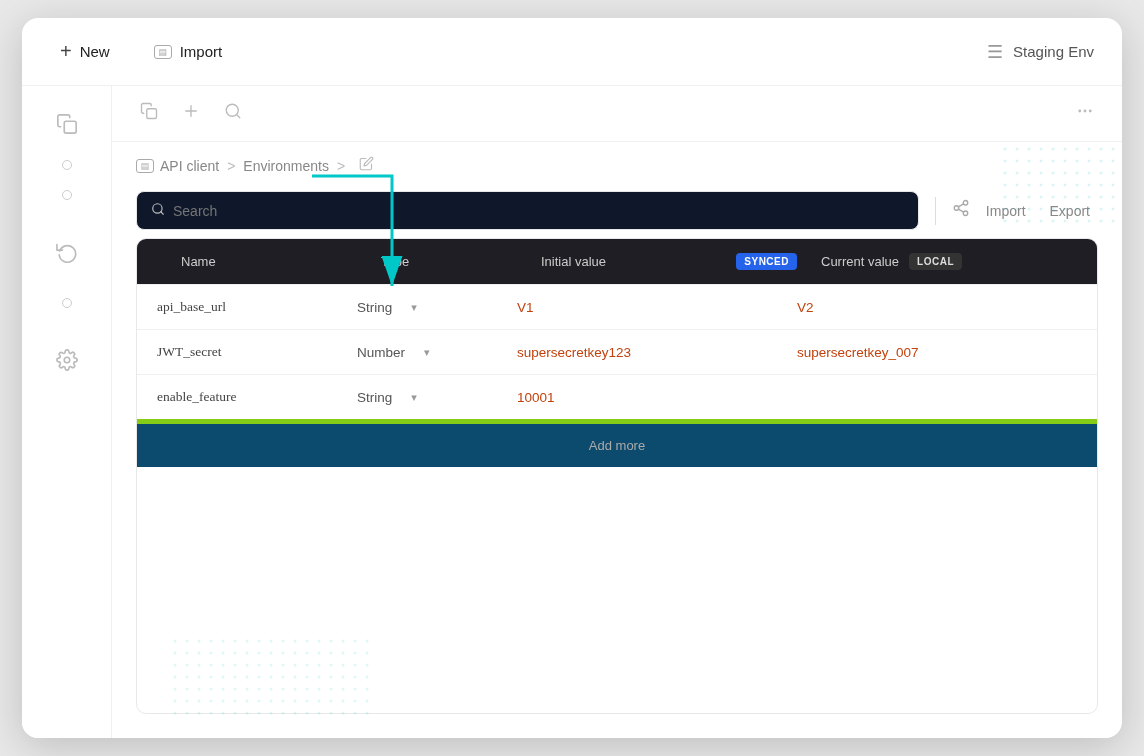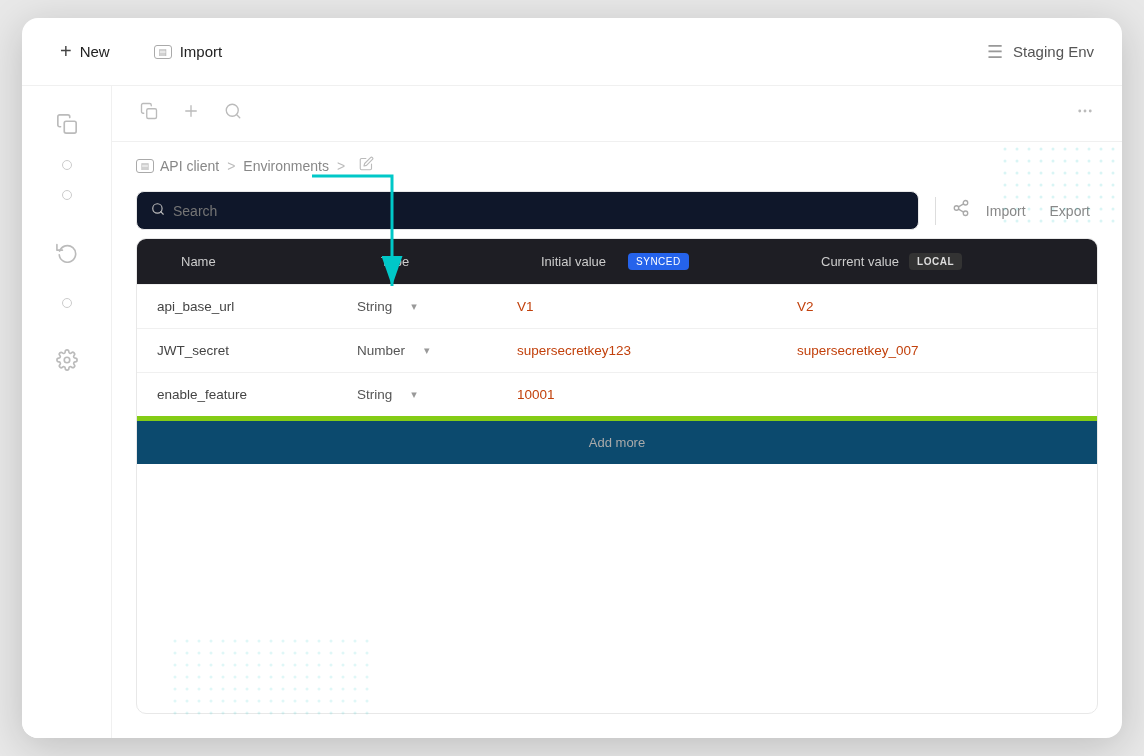--- a/index.html
+++ b/index.html
@@ -235,26 +235,27 @@
     .th-cell {
       color: #ccc;
       font-size: 13px;
       font-weight: 500;
       margin-left: 24px;
     }
     .th-cell.initial-value {
       display: flex;
       align-items: center;
       gap: 22px;
+      justify-content: space-between;
     }
     .badge-synced {
       background: #2563eb;
       color: #fff;
       font-size: 10px;
-      font-weight: 400;
+      font-weight: 700;
       padding: 3px 8px;
       border-radius: 4px;
       letter-spacing: 0.5px;
     }
     .badge-local {
       background: #333;
       color: #ddd;
       font-size: 10px;
       font-weight: 700;
       padding: 3px 8px;
@@ -274,20 +275,21 @@
       border-top: 1px solid #f0f0f0;
       background: #fff;
     }
     .td-cell {
       font-size: 13.5px;
       color: #c2410c;
     }
     .td-name {
       color: #444;
       font-weight: 500;
+      font-family: Liberation Serif, serif;
     }
     .td-type {
       display: flex;
       align-items: center;
       gap: 19px;
       color: #555;
     }
     .chevron-down {
       color: #999;
       font-size: 11px;

